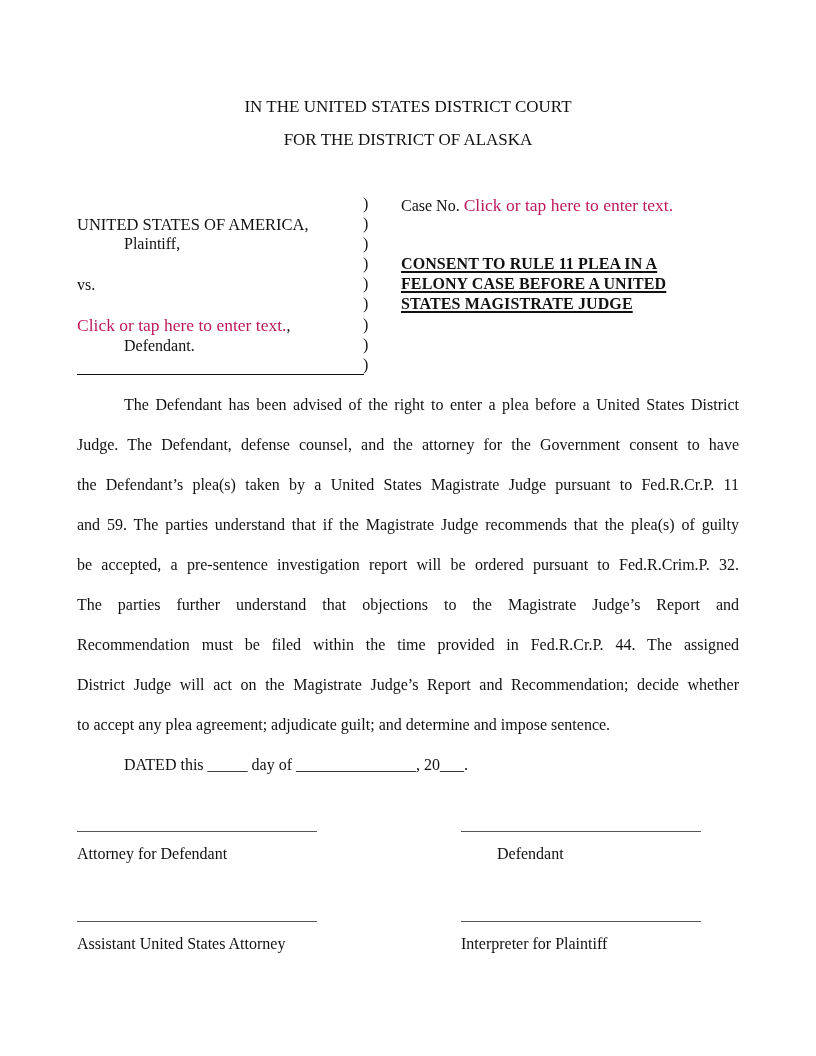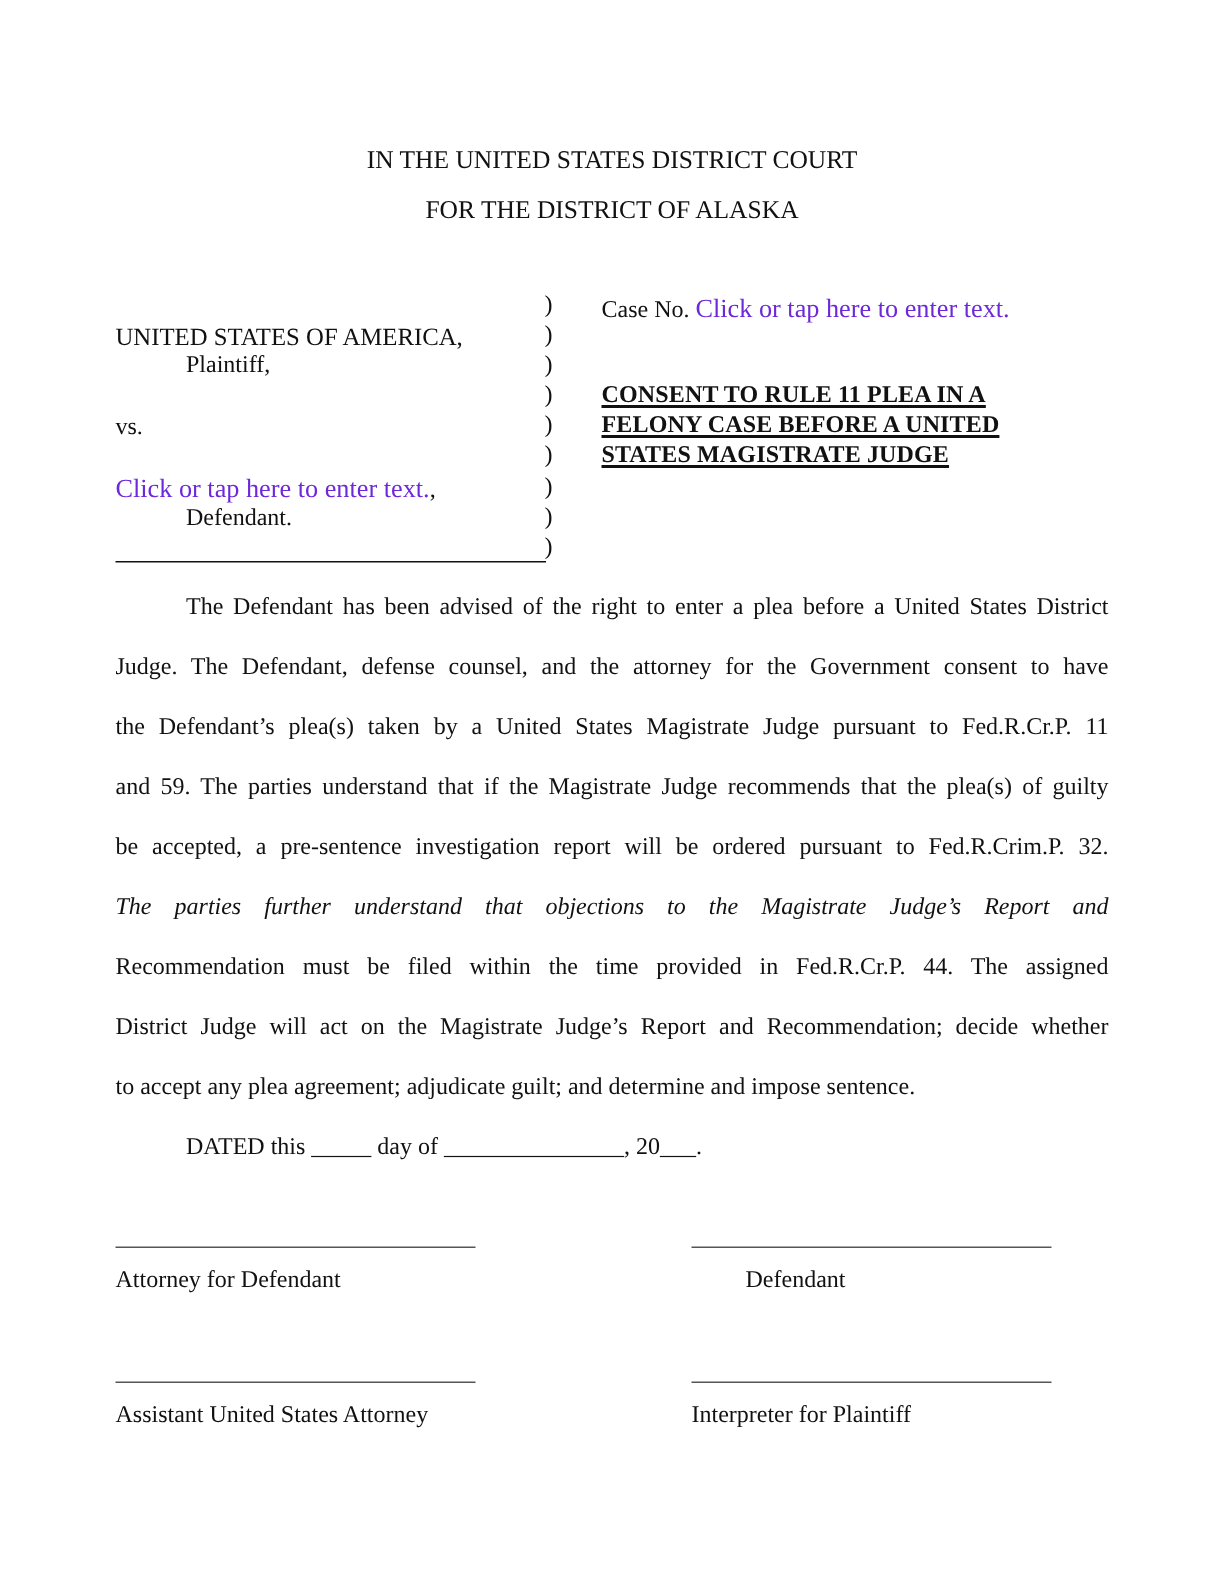--- a/index.html
+++ b/index.html
@@ -1,20 +1,20 @@
 <!DOCTYPE html>
 <html><head>
 <meta charset="utf-8">
 <style>
   html, body { margin: 0; padding: 0; background: #ffffff; }
   body { width: 816px; height: 1056px; position: relative; overflow: hidden;
          font-family: "Liberation Serif", "DejaVu Serif", serif; color: #111; font-size: 16px; }
   .abs { position: absolute; white-space: nowrap; }
   .center { left: 0; width: 816px; text-align: center; }
-  .placeholder { color: #6d28d9; font-size: 17.5px; }
+  .placeholder { color: #be185d; font-size: 17.5px; }
   .paren { left: 363px; width: 10px; }
   .title { font-weight: bold; text-decoration: underline; text-decoration-thickness: 1.5px; text-underline-offset: 2px; font-size: 16px; letter-spacing: 0.1px; }
   .body-line { left: 77px; width: 662px; text-align: justify; text-align-last: justify; }
   .body-line.last { text-align-last: left; }
   .sig-line { height: 0; border-top: 1px solid #555; width: 240px; }
   .caption-rule { left: 77px; width: 287px; height: 0; border-top: 1.5px solid #111; top: 374px; }
 </style>
 </head>
 <body>
 
@@ -46,21 +46,21 @@
 </div>
 <div class="abs title" style="left:401px; top:255px;">CONSENT TO RULE 11 PLEA IN A</div>
 <div class="abs title" style="left:401px; top:275px;text-align:center;">FELONY CASE BEFORE A UNITED</div>
 <div class="abs title" style="left:401px; top:295px;">STATES MAGISTRATE JUDGE</div>
 
 <div class="abs body-line" style="top:396px; left:124px; width:615px;">The Defendant has been advised of the right to enter a plea before a United States District</div>
 <div class="abs body-line" style="top:436px;">Judge.  The Defendant, defense counsel, and the attorney for the Government consent to have</div>
 <div class="abs body-line" style="top:476px;">the Defendant’s plea(s) taken by a United States Magistrate Judge pursuant to Fed.R.Cr.P. 11</div>
 <div class="abs body-line" style="top:516px;">and 59.  The parties understand that if the Magistrate Judge recommends that the plea(s) of guilty</div>
 <div class="abs body-line" style="top:556px;">be accepted, a pre-sentence investigation report will be ordered pursuant to Fed.R.Crim.P. 32.</div>
-<div class="abs body-line" style="top:596px;font-style:italic;">The parties further understand that objections to the Magistrate Judge’s Report and</div>
+<div class="abs body-line" style="top:596px;">The parties further understand that objections to the Magistrate Judge’s Report and</div>
 <div class="abs body-line" style="top:636px;">Recommendation must be filed within the time provided in Fed.R.Cr.P. 44.  The assigned</div>
 <div class="abs body-line" style="top:676px;">District Judge will act on the Magistrate Judge’s Report and Recommendation; decide whether</div>
 <div class="abs body-line last" style="top:716px;">to accept any plea agreement; adjudicate guilt; and determine and impose sentence.</div>
 
 <div class="abs" style="left:124px; top:756px;">DATED this _____ day of _______________, 20___.</div>
 
 <div class="abs sig-line" style="left:77px; top:831px;"></div>
 <div class="abs" style="left:77px; top:845px;">Attorney for Defendant</div>
 
 <div class="abs sig-line" style="left:461px; top:831px;"></div>

